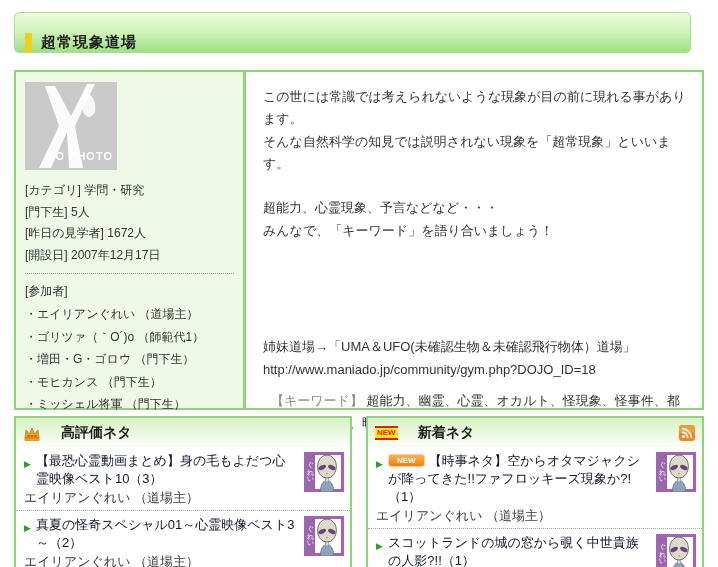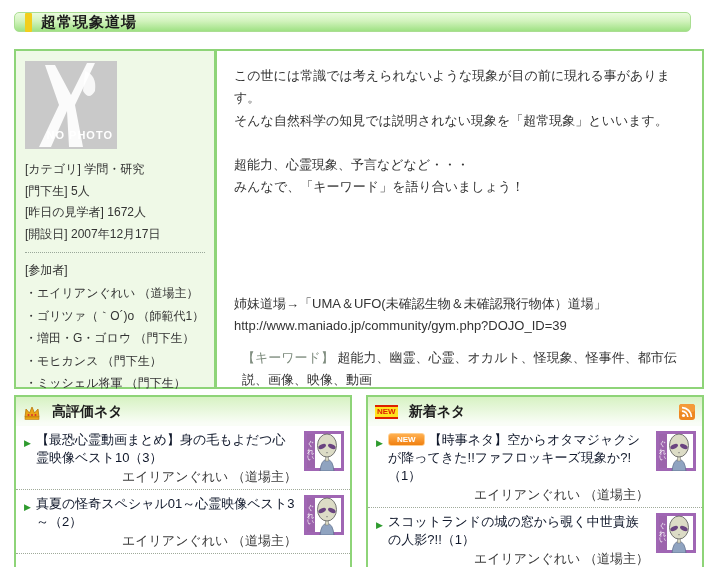--- a/index.html
+++ b/index.html
@@ -1,31 +1,31 @@
 <!DOCTYPE html>
 <html><head>
 <meta charset="utf-8">
 <style>
   * { box-sizing: border-box; margin: 0; padding: 0; }
   html,body { width:718px; height:567px; overflow:hidden; background:#fff;
     font-family:"Liberation Sans","DejaVu Sans",sans-serif; color:#333; }
   .page { width:718px; height:567px; position:relative; }
 
   
-  .title-bar { margin:12px 27px 0 14px; height:20px; border:1px solid #aade92;
-    border-radius:5px; display:flex; align-items:center; padding-left:10px;
+  .title-bar { margin:12px 27px 0 14px; height:41px; border:1px solid #aade92;
+    border-radius:5px; display:flex; align-items:flex-end; padding-left:10px;
     background:linear-gradient(180deg,#eafbdd 0%,#d2f3bd 45%,#9fe184 100%); }
   .accent { width:7px; height:19px; background:#f2ce1c; border-radius:1px;
     margin-right:9px; display:inline-block; }
   .title-bar h1 { font-size:15px; font-weight:bold; color:#1c1c1c; letter-spacing:1px; }
 
   
   .main-box { margin:17px 14px 0 14px; height:340px; border:2px solid #8ed478;
     display:flex; background:#fff; }
-  .sidebar { width:201px; background:#eff9e7; border-right:3px solid #8ed478;
+  .sidebar { width:230px; background:#eff9e7; border-right:3px solid #8ed478;
     padding:10px 9px 8px 9px; font-size:12px; line-height:1.55; }
   .nophoto { width:92px; height:88px; background:#c9c9c9; position:relative; margin-bottom:11px; }
   .nophoto svg { display:block; }
   .nophoto-label { position:absolute; bottom:5px; left:0; right:4px; text-align:right;
     color:#fff; font-weight:bold; font-size:11px; letter-spacing:1px; }
   .info-line { margin-bottom:3px; color:#333; }
   .dotted-divider { border-top:1px dotted #9aa89a; margin:9px 0 8px 0; }
   .members-heading { margin-bottom:4px; }
   .member { margin-bottom:4px; }
   .view-all { text-align:right; margin-top:5px; color:#2e9b2e; }
@@ -34,36 +34,36 @@
 
   .desc { flex:1; padding:14px 16px 14px 17px; font-size:13px; line-height:1.72; color:#333; }
   .desc .para2 { margin-top:22px; }
   .desc .sister { margin-top:94px; }
   .desc .keywords { margin-top:9px; text-align:left; padding:0 2px 0 8px; }
   .desc .kw-label { color:#7f8d7f; }
 
   
   .bottom-row { margin:6px 14px 0 14px; display:flex; gap:14px; }
   .panel { flex:1; border:2px solid #8ed478; background:#fff; min-height:200px; }
-  .panel-header { display:flex; align-items:center; gap:11px; padding:6px 7px 5px 7px;
+  .panel-header { display:flex; align-items:center; gap:20px; padding:6px 7px 5px 7px;
     background:linear-gradient(180deg,#d7f2c3 0%,#f9fdf6 90%); }
   .panel-title { font-size:14px; font-weight:bold; color:#1c1c1c; }
   .rss { margin-left:auto; cursor:pointer; display:flex; }
 
   .new-header-icon { background:#ffe41e; color:#dd2200; font-weight:bold; font-size:8px;
     border-top:2px solid #dd2200; border-bottom:2px solid #dd2200;
     padding:0 2px; line-height:10px; letter-spacing:0; }
 
   .list-item { display:flex; gap:7px; padding:5px 6px 3px 8px; }
   .list-item + .list-item { border-top:1px dotted #a0aa9a; }
   .item-text { flex:1; min-width:0; }
   .item-title { position:relative; padding-left:12px; font-size:13px; line-height:18px; }
   .item-title .arrow { position:absolute; left:0; top:3px; font-size:9px; color:#2e9b2e; }
   .title-link { color:#0f172a; cursor:pointer; }
-  .item-author { text-align:right; font-size:13px; color:#3a3a3a; line-height:18px; margin-top:1px; }
+  .item-author { font-size:13px; color:#3a3a3a; line-height:18px; margin-top:1px; }
   .new-badge { display:inline-block; background:linear-gradient(180deg,#ffb050,#f08010);
     border:1px solid #ffcf90; border-radius:3px; color:#fff; font-weight:bold;
     font-size:8px; line-height:11px; padding:0 8px; margin-right:4px; vertical-align:2px; }
 
   .avatar { width:40px; height:40px; flex:0 0 40px; position:relative; cursor:pointer; }
   .avatar svg { display:block; }
   .strip-label { position:absolute; left:3px; top:4px; width:8px; color:#fff;
     font-size:7px; line-height:1.35; writing-mode:vertical-rl; text-orientation:upright; }
 </style>
 </head>
@@ -109,21 +109,21 @@
 
     <section class="desc">
       <div>この世には常識では考えられないような現象が目の前に現れる事があります。</div>
       <div>そんな自然科学の知見では説明されない現象を「超常現象」といいます。</div>
       <div class="para2">
         <div>超能力、心霊現象、予言などなど・・・</div>
         <div>みんなで、「キーワード」を語り合いましょう！</div>
       </div>
       <div class="sister">
         <div>姉妹道場→「UMA＆UFO(未確認生物＆未確認飛行物体）道場」</div>
-        <div>http://www.maniado.jp/community/gym.php?DOJO_ID=39</div>
+        <div>http://www.maniado.jp/community/gym.php?DOJO_ID=18</div>
       </div>
       <div class="keywords">
         <span class="kw-label">【キーワード】</span>
         <span>超能力、幽霊、心霊、オカルト、怪現象、怪事件、都市伝説、画像、映像、動画</span>
       </div>
     </section>
   </div>
 
   <div class="bottom-row">
 

